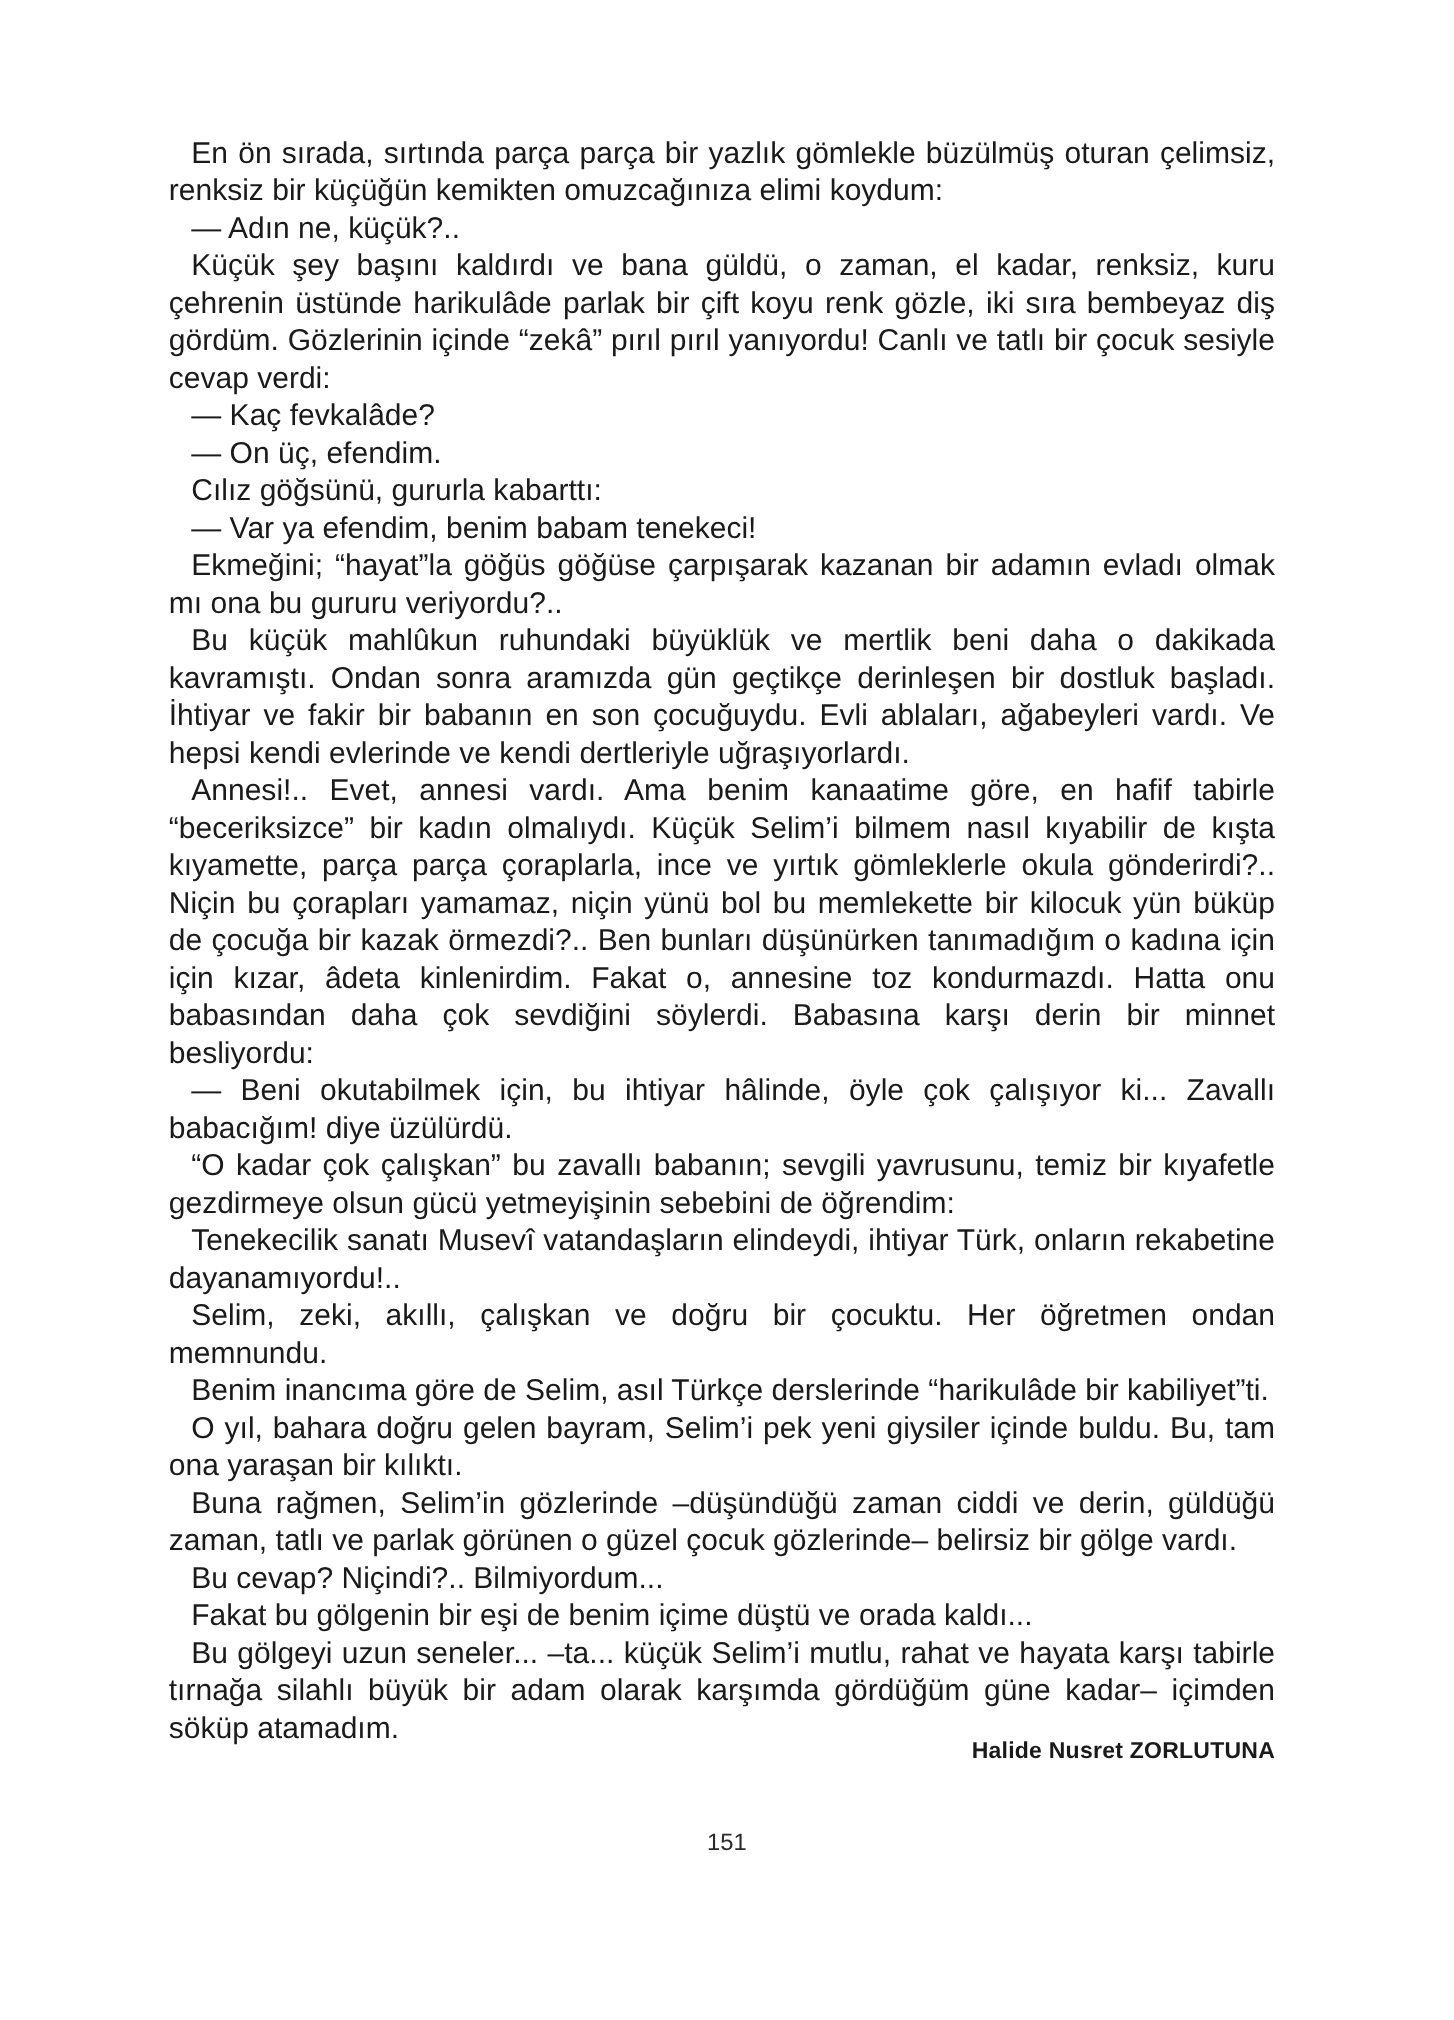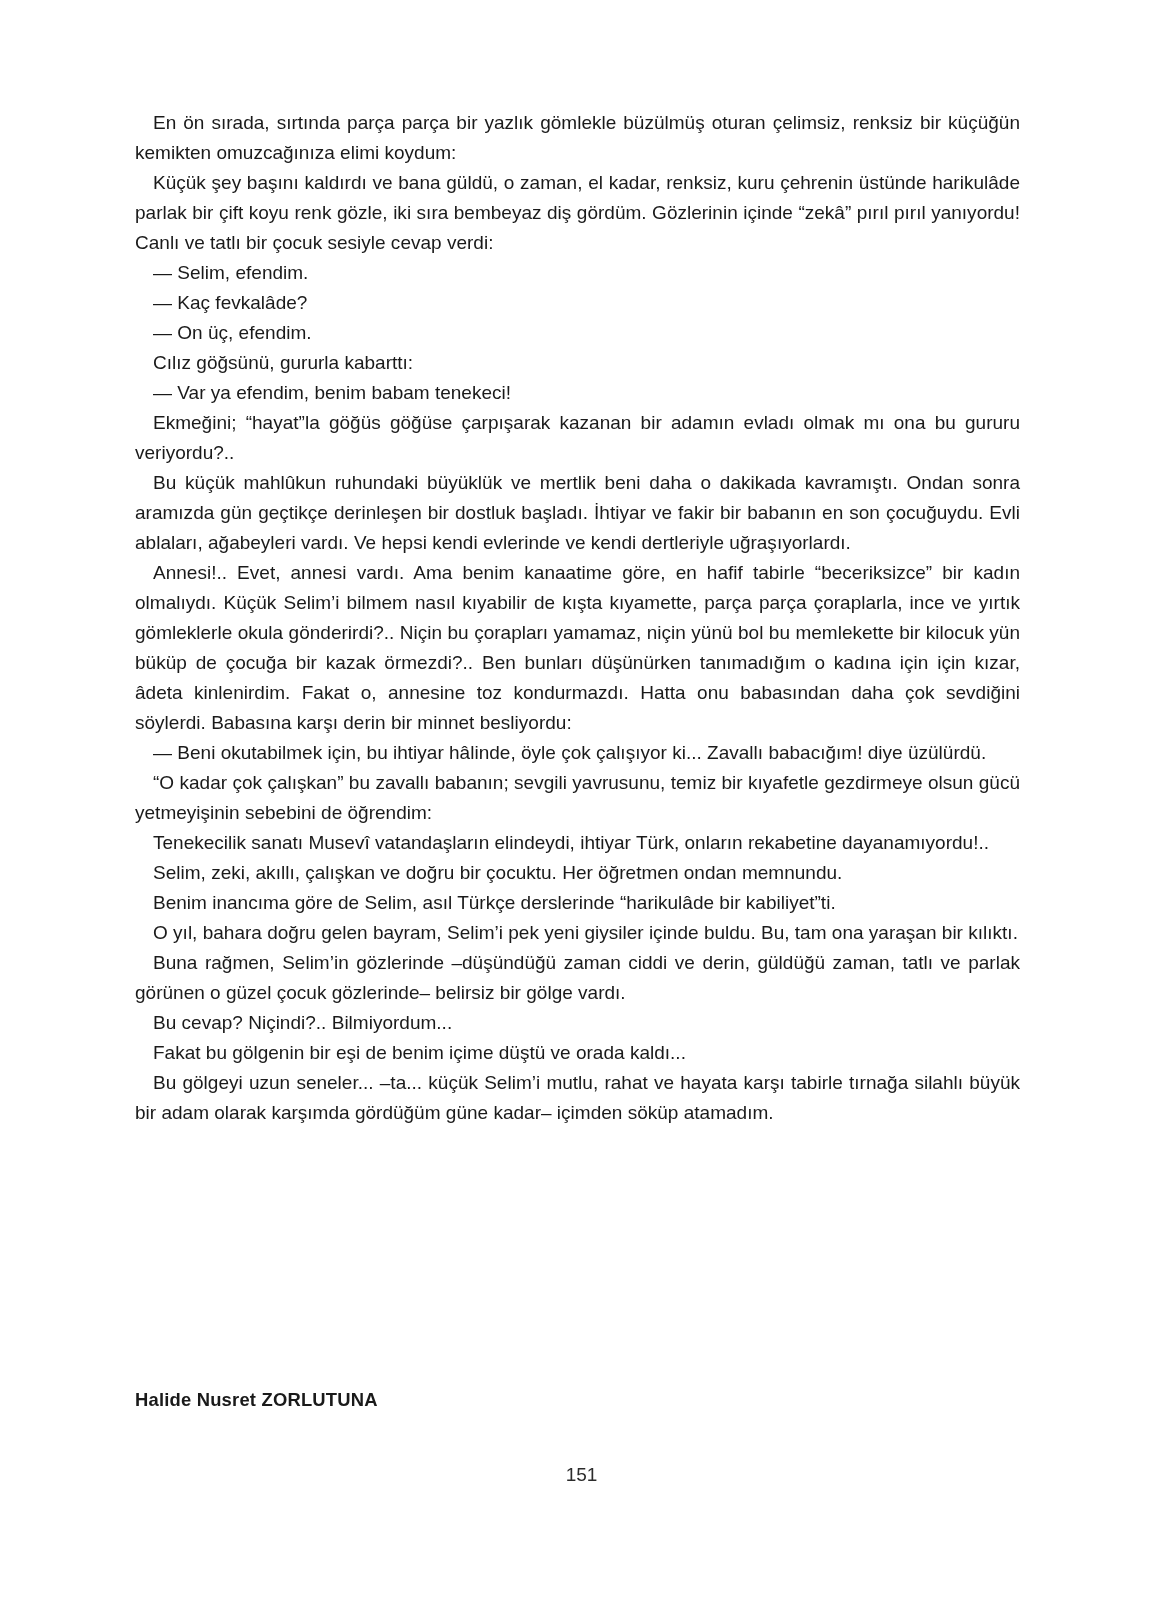--- a/index.html
+++ b/index.html
@@ -20,35 +20,35 @@
     overflow: hidden;
   }
   .textblock {
     position: absolute;
     left: 135px;
     top: 108px;
     width: 885px;
   }
   p.para {
     margin: 0;
-    font-size: 19px;
+    font-size: 24px;
     line-height: 30px;
     text-align: justify;
     text-justify: inter-word;
     text-indent: 18px;
     hyphens: manual;
     word-spacing: 0px;
     letter-spacing: 0.01px;
   }
   .signature {
     position: absolute;
     left: 135px;
     top: 1385px;
     width: 885px;
-    text-align: left;
+    text-align: right;
     font-size: 18.4px;
     font-weight: bold;
     line-height: 30px;
     letter-spacing: 0.2px;
   }
   .folio {
     position: absolute;
     left: 0;
     top: 1462px;
     width: 1163px;
@@ -58,22 +58,22 @@
     color: #2b2b2b;
   }
 </style>
 </head>
 <body>
 
 <div class="page">
 
   <div class="textblock">
     <p class="para">En ön sırada, sırtında parça parça bir yazlık gömlekle büzülmüş oturan çelimsiz, renksiz bir küçüğün kemikten omuzcağınıza elimi koydum:</p>
+    <p class="para">— Adın ne, küçük?..</p>
     <p class="para">Küçük şey başını kaldırdı ve bana güldü, o zaman, el kadar, renksiz, kuru çehrenin üstünde harikulâde parlak bir çift koyu renk gözle, iki sıra bembeyaz diş gördüm. Gözlerinin içinde “zekâ” pırıl pırıl yanıyordu! Canlı ve tatlı bir çocuk sesiyle cevap verdi:</p>
-    <p class="para">— Selim, efendim.</p>
     <p class="para">— Kaç fevkalâde?</p>
     <p class="para">— On üç, efendim.</p>
     <p class="para">Cılız göğsünü, gururla kabarttı:</p>
     <p class="para">— Var ya efendim, benim babam tenekeci!</p>
     <p class="para">Ekmeğini; “hayat”la göğüs göğüse çarpışarak kazanan bir adamın evladı olmak mı ona bu gururu veriyordu?..</p>
     <p class="para">Bu küçük mahlûkun ruhundaki büyüklük ve mertlik beni daha o dakikada kavramıştı. Ondan sonra aramızda gün geçtikçe derinleşen bir dostluk başladı. İhtiyar ve fakir bir babanın en son çocuğuydu. Evli ablaları, ağabeyleri vardı. Ve hepsi kendi evlerinde ve kendi dertleriyle uğraşıyorlardı.</p>
     <p class="para">Annesi!.. Evet, annesi vardı. Ama benim kanaatime göre, en hafif tabirle “beceriksizce” bir kadın olmalıydı. Küçük Selim’i bilmem nasıl kıyabilir de kışta kıyamette, parça parça çoraplarla, ince ve yırtık gömleklerle okula gönderirdi?.. Niçin bu çorapları yamamaz, niçin yünü bol bu memlekette bir kilocuk yün büküp de çocuğa bir kazak örmezdi?.. Ben bunları düşünürken tanımadığım o kadına için için kızar, âdeta kinlenirdim. Fakat o, annesine toz kondurmazdı. Hatta onu babasından daha çok sevdiğini söylerdi. Babasına karşı derin bir minnet besliyordu:</p>
     <p class="para">— Beni okutabilmek için, bu ihtiyar hâlinde, öyle çok çalışıyor ki... Zavallı babacığım! diye üzülürdü.</p>
     <p class="para">“O kadar çok çalışkan” bu zavallı babanın; sevgili yavrusunu, temiz bir kıyafetle gezdirmeye olsun gücü yetmeyişinin sebebini de öğrendim:</p>
     <p class="para">Tenekecilik sanatı Musevî vatandaşların elindeydi, ihtiyar Türk, onların rekabetine dayanamıyordu!..</p>

